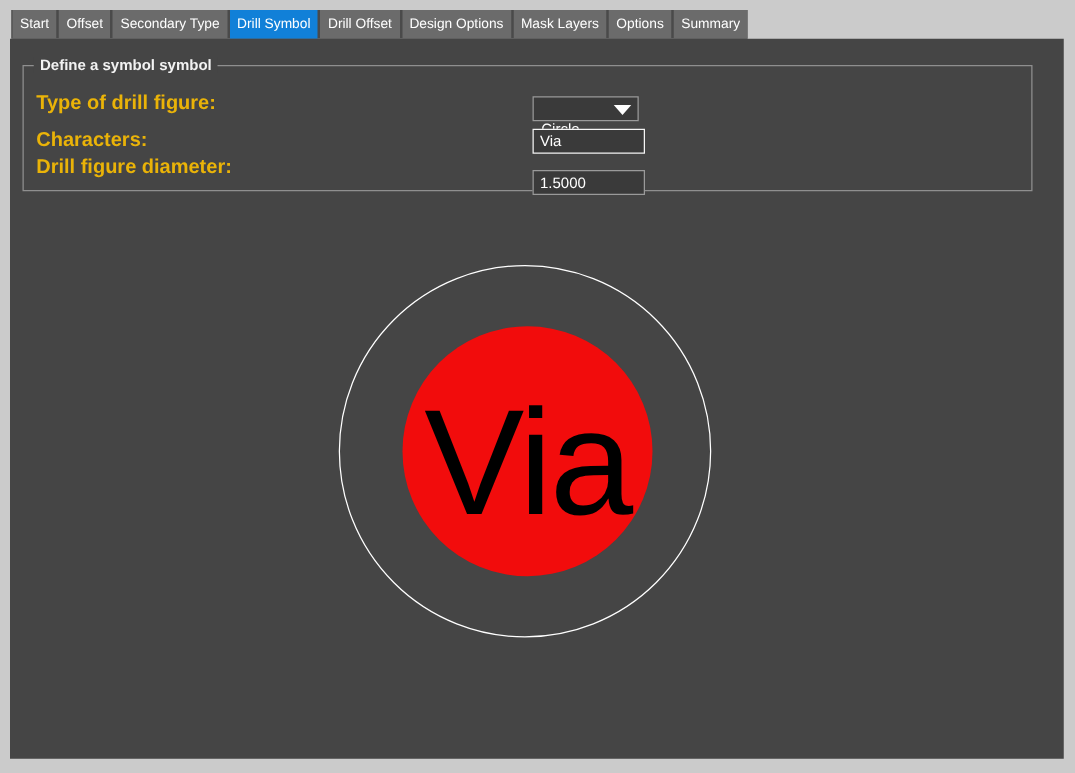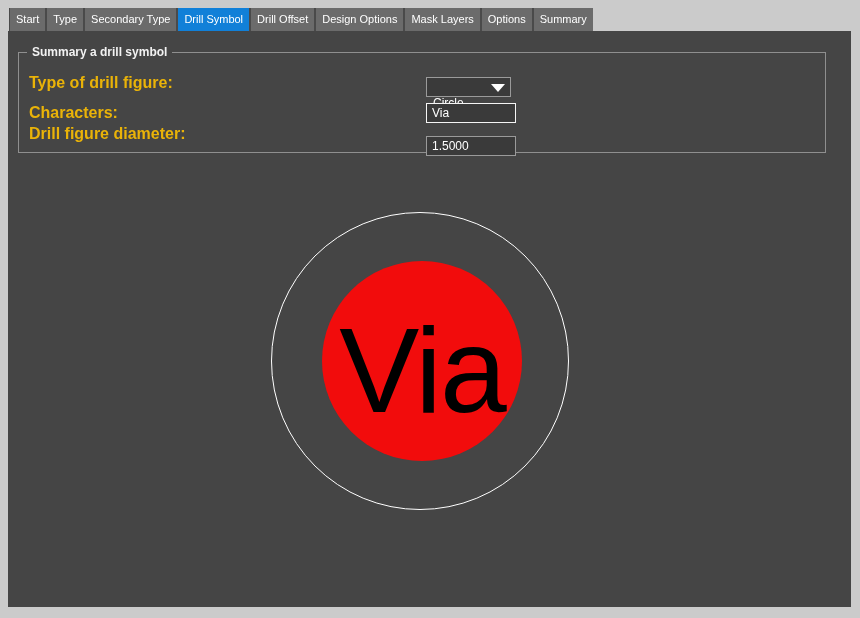--- a/index.html
+++ b/index.html
@@ -131,34 +131,34 @@
     font-family: "Liberation Sans", sans-serif;
   }
 </style>
 </head>
 <body>
 
 <div class="window">
 
   <div class="tabstrip">
     <div class="tab">Start</div>
-    <div class="tab">Type</div>
+    <div class="tab">Offset</div>
     <div class="tab">Secondary Type</div>
     <div class="tab active" style="background-color: rgb(17, 128, 216);">Drill Symbol</div>
     <div class="tab">Drill Offset</div>
     <div class="tab">Design Options</div>
     <div class="tab">Mask Layers</div>
     <div class="tab">Options</div>
     <div class="tab">Summary</div>
   </div>
 
   <div class="panel">
 
     <div class="groupbox">
-      <div class="group-title">Summary a drill symbol</div>
+      <div class="group-title">Define a symbol symbol</div>
 
       <div class="field-label label-type">Type of drill figure:</div>
       <div class="dropdown">
         <span>Circle</span>
         <span class="dropdown-arrow"></span>
       </div>
 
       <div class="field-label label-chars">Characters:</div>
       <input type="text" class="text-input input-chars" value="Via" style="">
 

